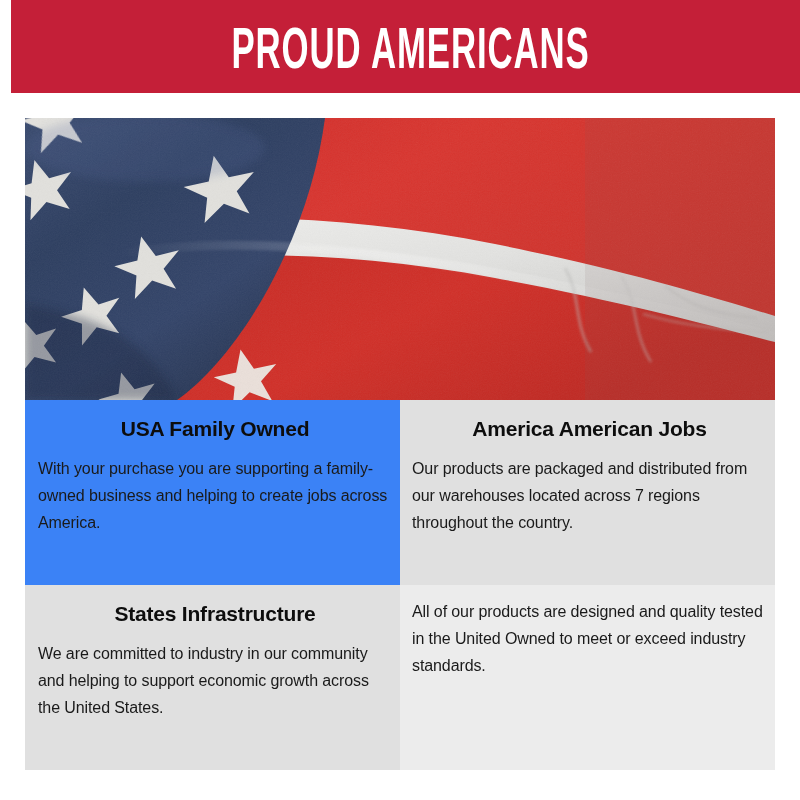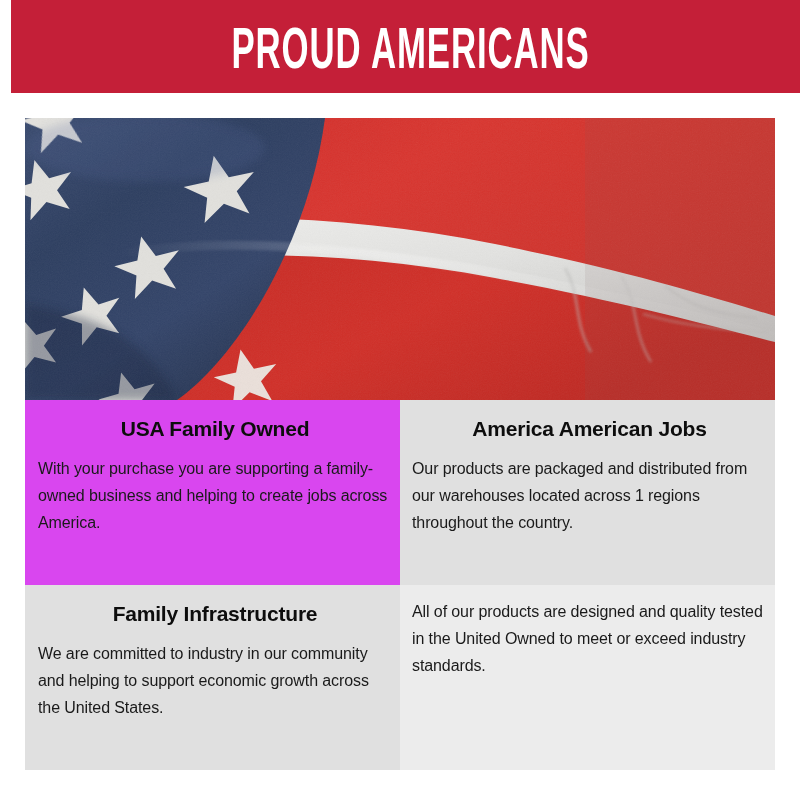--- a/index.html
+++ b/index.html
@@ -67,21 +67,21 @@
     width: 750px;
     height: 375px;
   }
   .cell {
     position: absolute;
     width: 375px;
     height: 185px;
     box-sizing: border-box;
     padding: 0;
   }
-  .cell.r0c0 { left: 0;     top: 0;     background: #d946ef; }
+  .cell.r0c0 { left: 0;     top: 0;     background: #3b82f6; }
   .cell.r0c1 { left: 375px; top: 0;     background: #e0e0e0; }
   .cell.r0c1 .cell-inner { padding-left: 12px; }
   .cell.r1c0 { left: 0;     top: 185px; background: #e0e0e0; }
   .cell.r1c1 { left: 375px; top: 185px; background: #ececec; }
   .cell.r1c1 .cell-inner { padding-left: 12px; }
 
   .cell-inner {
     padding: 0 8px 0 13px;
   }
   .cell-title {
@@ -225,27 +225,27 @@
     <div class="cell r0c0">
       <div class="cell-inner">
         <div class="cell-title">USA Family Owned</div>
         <div class="cell-body">With your purchase you are supporting a family-owned business and helping to create jobs across America.</div>
       </div>
     </div>
 
     <div class="cell r0c1">
       <div class="cell-inner">
         <div class="cell-title">America American Jobs</div>
-        <div class="cell-body">Our products are packaged and distributed from our warehouses located across 1 regions throughout the country.</div>
+        <div class="cell-body">Our products are packaged and distributed from our warehouses located across 7 regions throughout the country.</div>
       </div>
     </div>
 
     <div class="cell r1c0">
       <div class="cell-inner">
-        <div class="cell-title">Family Infrastructure</div>
+        <div class="cell-title">States Infrastructure</div>
         <div class="cell-body">We are committed to industry in our community and helping to support economic growth across the United States.</div>
       </div>
     </div>
 
     <div class="cell r1c1">
       <div class="cell-inner">
         <div class="cell-body">All of our products are designed and quality tested in the United Owned to meet or exceed industry standards.</div>
       </div>
     </div>
 

